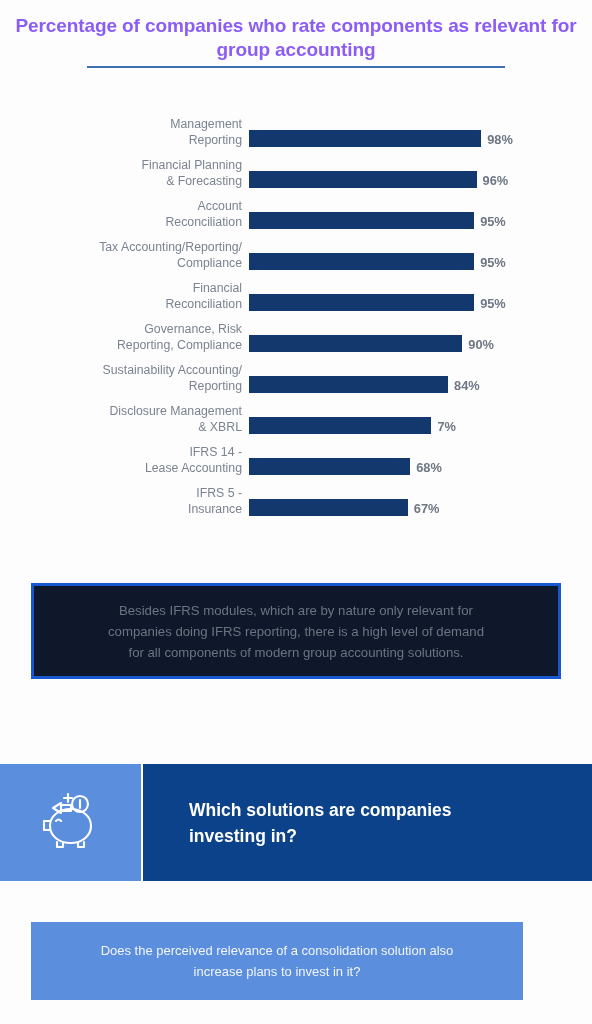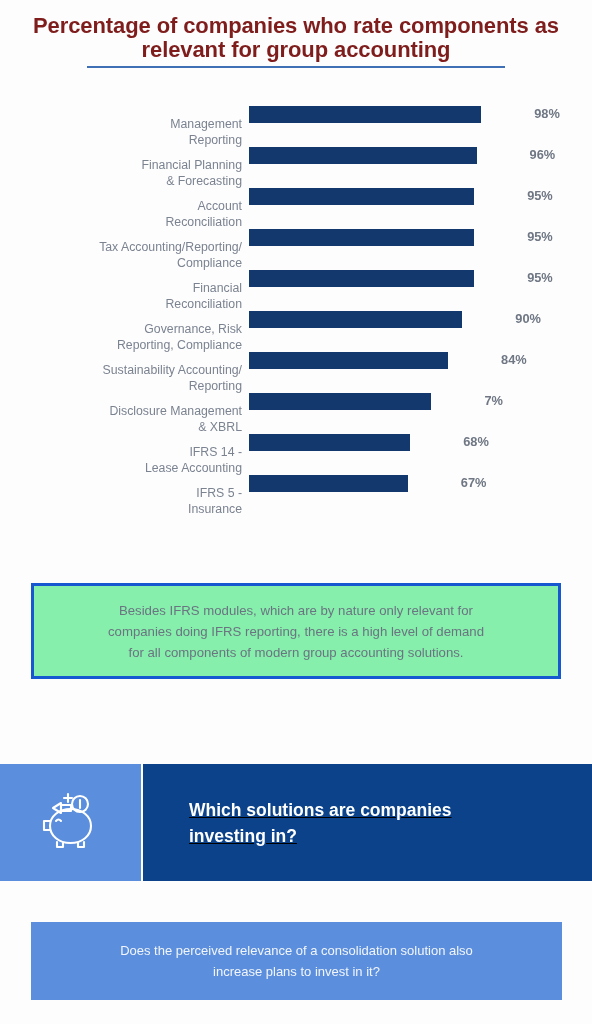--- a/index.html
+++ b/index.html
@@ -21,24 +21,24 @@
 
   
   .title-wrap {
     position: absolute;
     top: 14px;
     left: 0;
     width: 592px;
     text-align: center;
   }
   .chart-title {
-    font-size: 22px;
+    font-size: 19px;
     font-weight: 700;
     line-height: 24px;
-    color: #7f1d1d;
+    color: #8b5cf6;
     letter-spacing: -0.1px;
   }
   .title-rule {
     width: 418px;
     height: 2px;
     background: #3f6fb5;
     margin: 4px auto 0 auto;
   }
 
   
@@ -63,22 +63,21 @@
     line-height: 15.5px;
     color: #7b8391;
     white-space: pre-line;
     margin-top: 12px;
   }
   .bar-track {
     position: relative;
     flex: 1;
     height: 100%;
     display: flex;
-    align-items: flex-start;
-    gap: 47px;
+    align-items: flex-end;
   }
   .bar-fill {
     height: 17px;
     background: #13386e;
   }
   .bar-value {
     font-size: 12.8px;
     font-weight: 700;
     color: #6f7784;
     margin-left: 6px;
@@ -86,21 +85,21 @@
   }
 
   
   .callout {
     position: absolute;
     left: 31px;
     top: 583px;
     width: 530px;
     height: 96px;
     border: 3px solid #1558cf;
-    background: #86efac;
+    background: #0f172a;
     display: flex;
     align-items: center;
     justify-content: center;
   }
   .callout-text {
     font-size: 13.2px;
     line-height: 21px;
     color: #6b7481;
     text-align: center;
     white-space: pre-line;
@@ -129,36 +128,35 @@
     height: 100%;
     background: #ffffff;
   }
   .banner-main {
     flex: 1;
     height: 100%;
     background: #0b4289;
     display: flex;
     align-items: center;
     padding-left: 46px;
-    text-decoration: underline;
   }
   .banner-title {
     color: #ffffff;
     font-size: 17.5px;
     font-weight: 700;
     line-height: 26px;
     white-space: pre-line;
   }
 
   
   .bottom-box {
     position: absolute;
     left: 31px;
     top: 922px;
-    width: 531px;
+    width: 492px;
     height: 78px;
     background: #5b8fdd;
     display: flex;
     align-items: center;
     justify-content: center;
   }
   .bottom-text {
     color: #f2f5fa;
     font-size: 13px;
     line-height: 21px;

